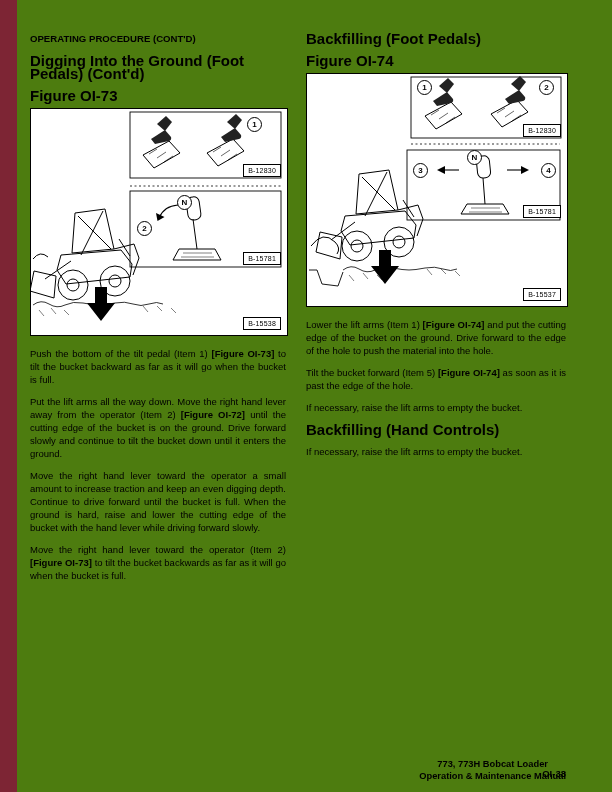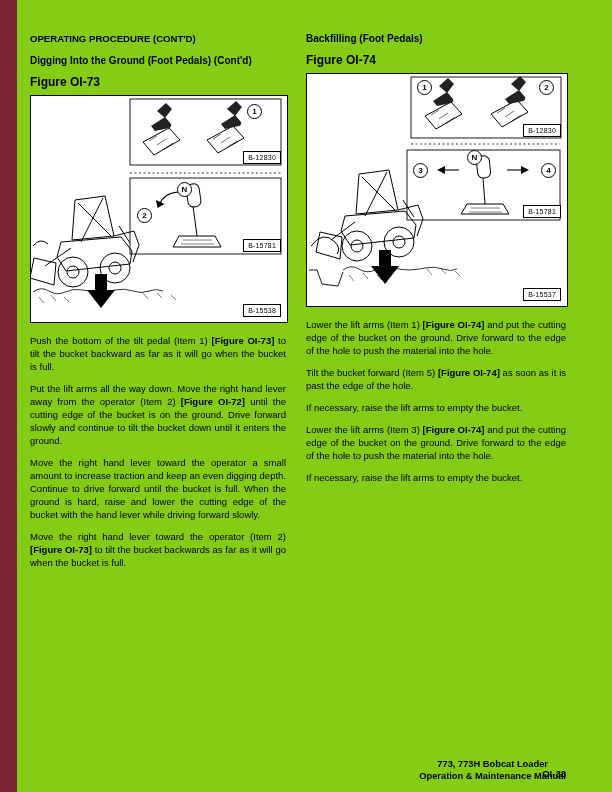--- a/index.html
+++ b/index.html
@@ -1,41 +1,41 @@
 <!DOCTYPE html>
 <html><head>
 <meta charset="utf-8">
 <style>
   html, body { margin: 0; padding: 0; background: #ffffff; }
   .page {
     position: relative;
     width: 612px;
     height: 792px;
-    background: #84cc16;
+    background: #4d7c0f;
     font-family: "Liberation Sans", sans-serif;
     color: #000;
     overflow: hidden;
   }
   .accent-bar {
     position: absolute;
     left: 0; top: 0;
     width: 17px; height: 792px;
     background: #7d2534;
   }
   .col {
     position: absolute;
     top: 32px;
     font-size: 9.5px;
     line-height: 13px;
   }
   .col-left  { left: 30px;  width: 256px; }
   .col-right { left: 306px; width: 260px; }
   .section-heading { font-weight: bold; margin: 0 0 9px 0; font-size: 9.6px; }
-  .subhead        { font-weight: bold; margin: 0 0 9px 0; font-size: 10px; }
-  .figcap         { font-weight: bold; margin: 0 0 6px 0; font-size: 12px; }
+  .subhead        { font-weight: bold; margin: 0 0 9px 0; font-size: 15px; }
+  .figcap         { font-weight: bold; margin: 0 0 6px 0; font-size: 15px; }
   .para { text-align: justify; margin: 0 0 9px 0; }
   .para b { font-weight: bold; }
 
   .figure {
     position: relative;
     border: 1px solid #000;
     background: #fff;
     margin: 0 0 11px 0;
   }
   .fig73 { width: 256px; height: 226px; }
@@ -238,22 +238,22 @@
       <div class="fig-label" style="right:6px; top:131px;">B-15781</div>
       <div class="fig-label" style="right:6px; bottom:5px;">B-15537</div>
     </div>
 
     <p class="para"><span>Lower the lift arms (Item 1) </span><b>[Figure OI-74]</b><span> and put the cutting edge of the bucket on the ground. Drive forward to the edge of the hole to push the material into the hole.</span></p>
 
     <p class="para"><span>Tilt the bucket forward (Item 5) </span><b>[Figure OI-74]</b><span> as soon as it is past the edge of the hole.</span></p>
 
     <p class="para">If necessary, raise the lift arms to empty the bucket.</p>
 
-
-    <p class="para"><span>Lower the lift arms (Item 3) </span><b>[Figure OI-74]</b><span> and put the cutting edge of the bucket on the ground. Drive forward to the edge of the hole to push the material into the hole.</span></p>
+    <div class="subhead">Backfilling (Hand Controls)</div>
+
 
 
     <p class="para">If necessary, raise the lift arms to empty the bucket.</p>
   </div>
 
   <div class="footer-page">OI-38</div>
   <div class="footer-doc">
     <div>773, 773H Bobcat Loader</div>
     <div>Operation &amp; Maintenance Manual</div>
   </div>

